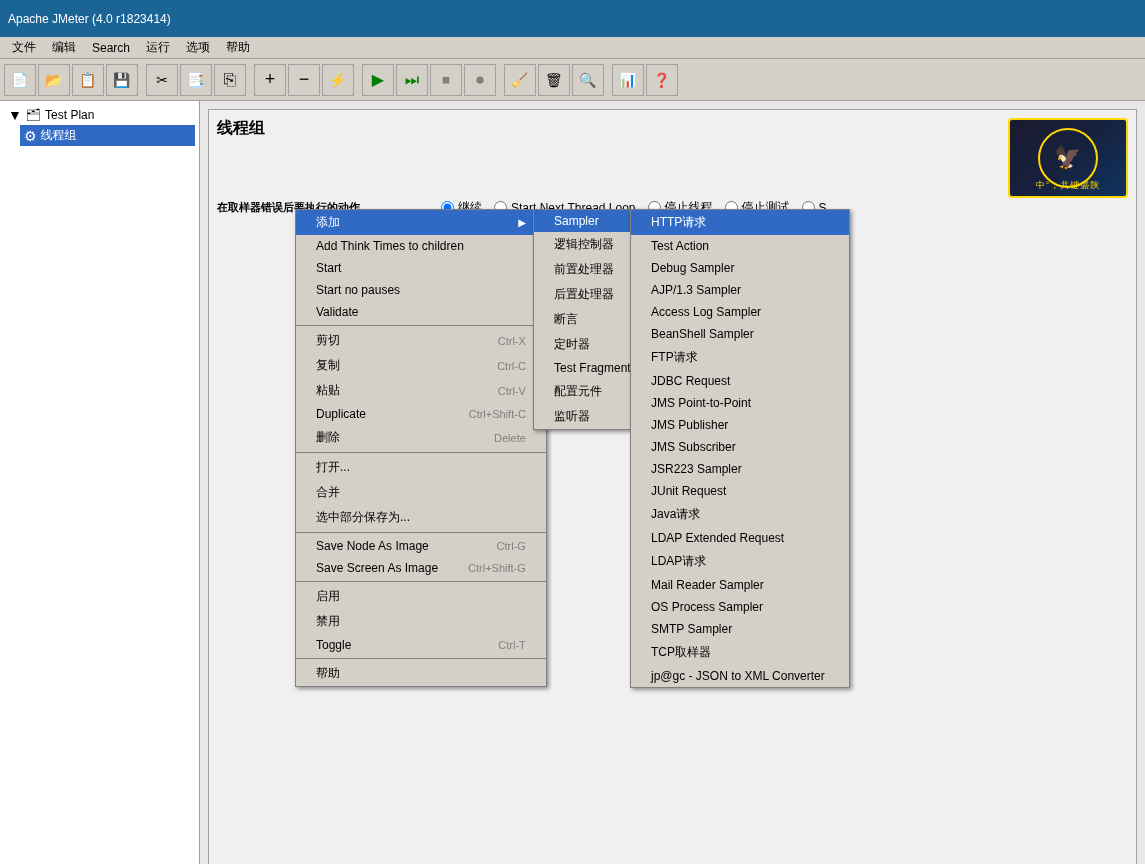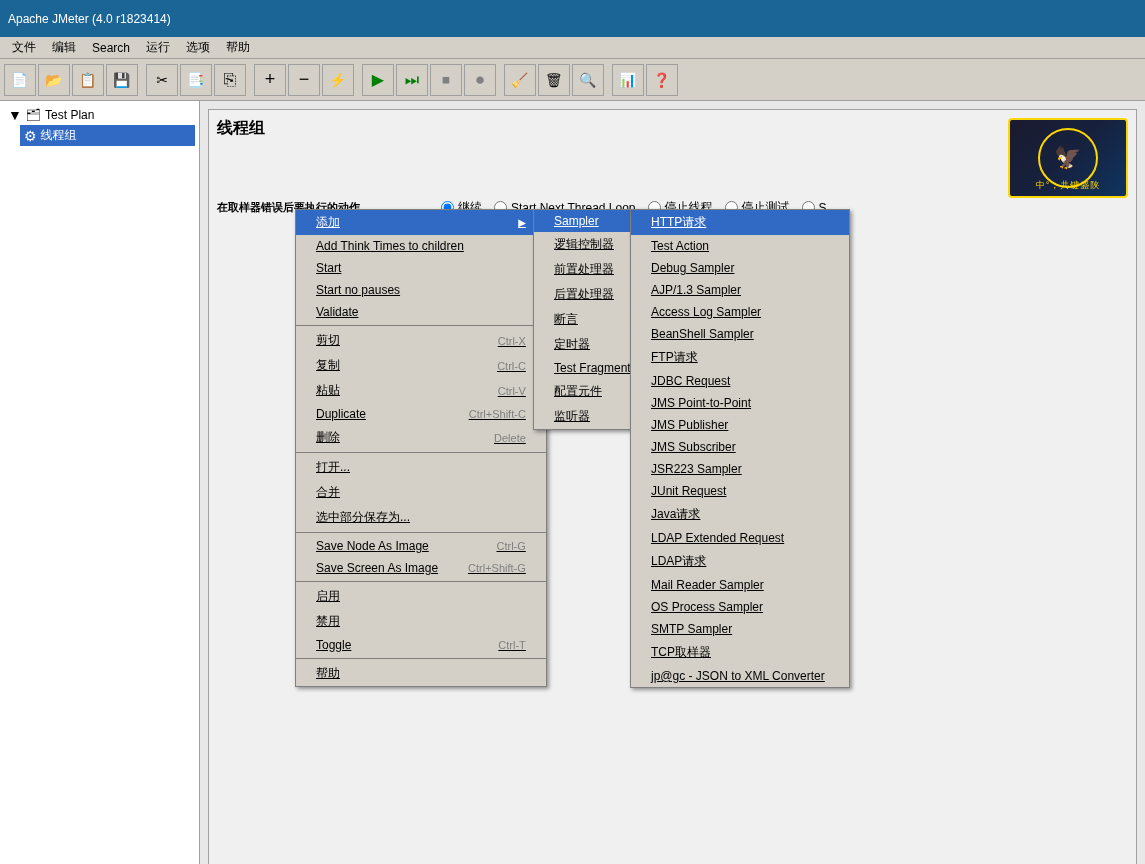--- a/index.html
+++ b/index.html
@@ -116,21 +116,20 @@
     }
     .ctx-item {
       padding: 4px 20px;
       cursor: pointer;
       white-space: nowrap;
       display: flex;
       align-items: center;
       justify-content: space-between;
       color: #000;
       font-size: 12px;
-      text-decoration: underline;
     }
     .ctx-item:hover, .ctx-item.highlight {
       background: #316ac5;
       color: white;
     }
     .ctx-sep {
       height: 1px;
       background: #808080;
       margin: 2px 0;
     }

